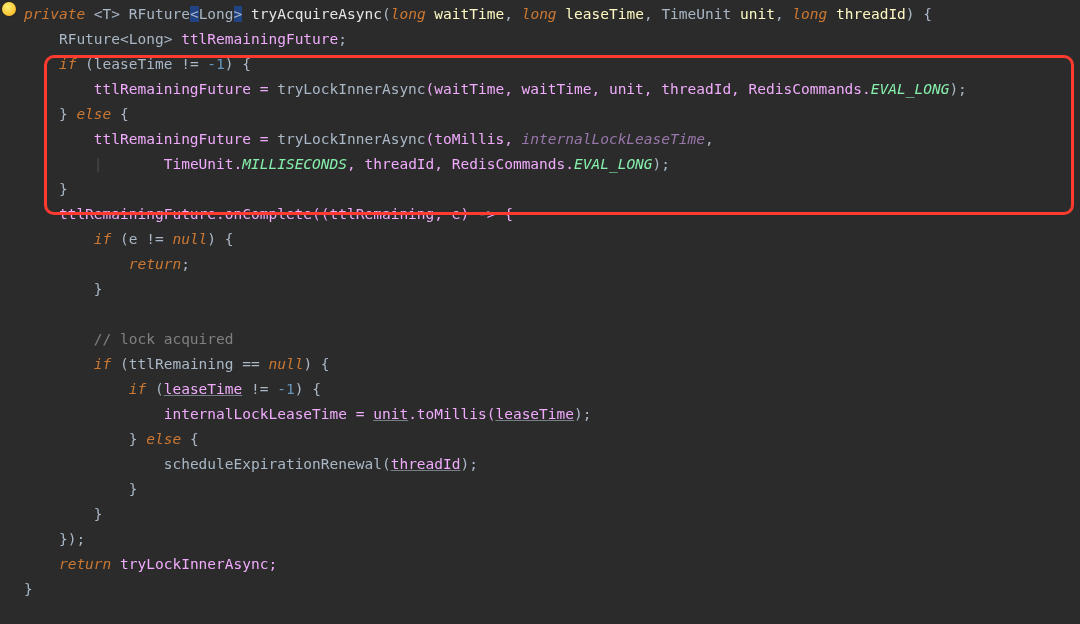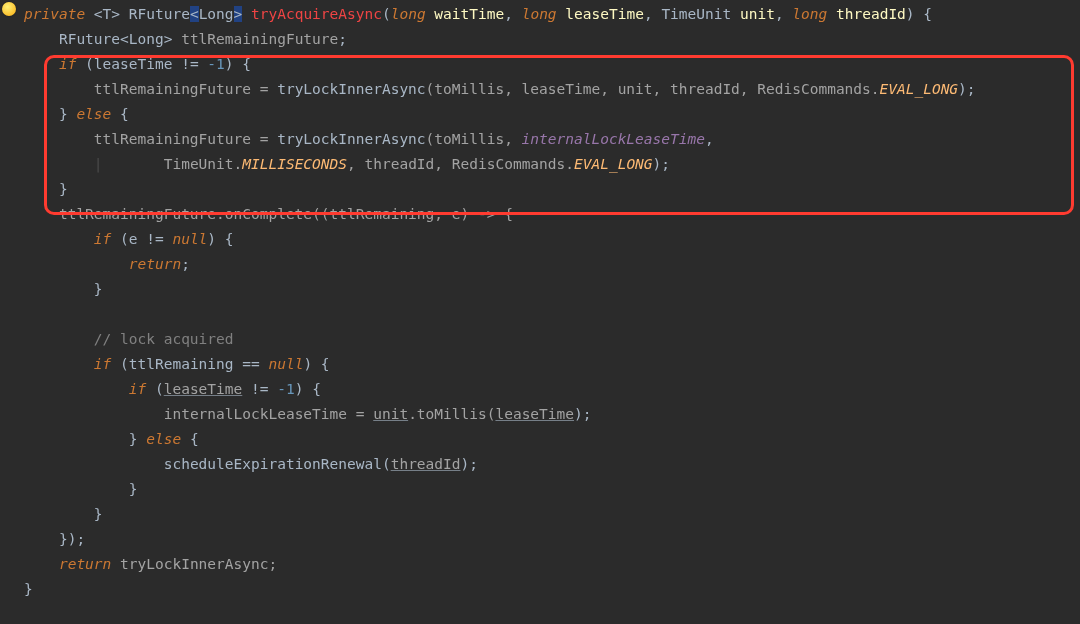--- a/index.html
+++ b/index.html
@@ -27,28 +27,28 @@
     box-shadow: 0 0 2px rgba(0,0,0,.4);
   }
   pre.code {
     margin: 0;
     padding-left: 24px;
     white-space: pre;
     font-family: inherit;
   }
   .kw { color: #CC7832; font-style: italic; }
   .type { color: #A9B7C6; }
-  .method-decl { color: #ef4444; margin-top: 8px; }
+  .method-decl { color: #e5e5e5; margin-top: 8px; }
   .param-name { color: #fef9c3; }
   .punc { color: #A9B7C6; }
   .num { color: #6897BB; }
-  .constfld { color: #fdba74; font-style: italic; }
+  .constfld { color: #86efac; font-style: italic; }
   .field { color: #9876AA; font-style: italic; }
   .comment { color: #808080; margin-top: 36px; }
-  .ident { color: #a3a3a3; }
+  .ident { color: #f0abfc; }
   .call { color: #A9B7C6; }
   .underline { text-decoration: underline; text-decoration-color: rgba(169,183,198,.6); }
   .indent-guide { color: #4b4b4b; }
   .hl-generic {
     background: #214283;
   }
   .red-box {
     position: absolute;
     border: 3px solid #ff3b30;
     border-radius: 10px;
@@ -60,21 +60,21 @@
   }
 </style>
 </head>
 <body>
 
 <div class="editor">
 <span class="gutter-bulb"></span>
 <pre class="code"><span class="kw">private</span> <span class="punc">&lt;</span><span class="type">T</span><span class="punc">&gt;</span> <span class="type">RFuture</span><span class="hl-generic">&lt;</span><span class="type">Long</span><span class="hl-generic">&gt;</span> <span class="method-decl">tryAcquireAsync</span><span class="punc">(</span><span class="kw">long</span> <span class="param-name">waitTime</span><span class="punc">, </span><span class="kw">long</span> <span class="param-name">leaseTime</span><span class="punc">, </span><span class="type">TimeUnit</span> <span class="param-name">unit</span><span class="punc">, </span><span class="kw">long</span> <span class="param-name">threadId</span><span class="punc">)</span><span class="punc"> {</span>
     <span class="type">RFuture&lt;Long&gt;</span> <span class="ident">ttlRemainingFuture</span><span class="punc">;</span>
     <span class="kw">if</span><span class="punc"> (leaseTime != </span><span class="num">-1</span><span class="punc">) {</span>
-        <span class="ident">ttlRemainingFuture = </span><span class="call">tryLockInnerAsync</span><span class="ident">(toMillis, leaseTime, unit, threadId, RedisCommands.</span><span class="constfld">EVAL_LONG</span><span class="punc">);</span>
+        <span class="ident">ttlRemainingFuture = </span><span class="call">tryLockInnerAsync</span><span class="ident">(waitTime, waitTime, unit, threadId, RedisCommands.</span><span class="constfld">EVAL_LONG</span><span class="punc">);</span>
     <span class="punc"></span><span class="kw"></span><span class="punc">} <span class="kw">else</span> {</span>
         <span class="ident">ttlRemainingFuture = </span><span class="call">tryLockInnerAsync</span><span class="ident">(toMillis, </span><span class="field">internalLockLeaseTime</span><span class="punc">,</span>
         <span class="indent-guide">|       </span><span class="ident">TimeUnit.</span><span class="constfld">MILLISECONDS</span><span class="ident">, threadId, RedisCommands.</span><span class="constfld">EVAL_LONG</span><span class="punc">);</span>
     <span class="punc">}</span>
     <span class="ident">ttlRemainingFuture.onComplete((ttlRemaining, e) -&gt; {</span>
         <span class="kw">if</span><span class="punc"> (e != </span><span class="kw">null</span><span class="punc">) {</span>
             <span class="kw">return</span><span class="punc">;</span>
         <span class="punc">}</span>
 <span> </span>
         <span class="comment">// lock acquired</span>

